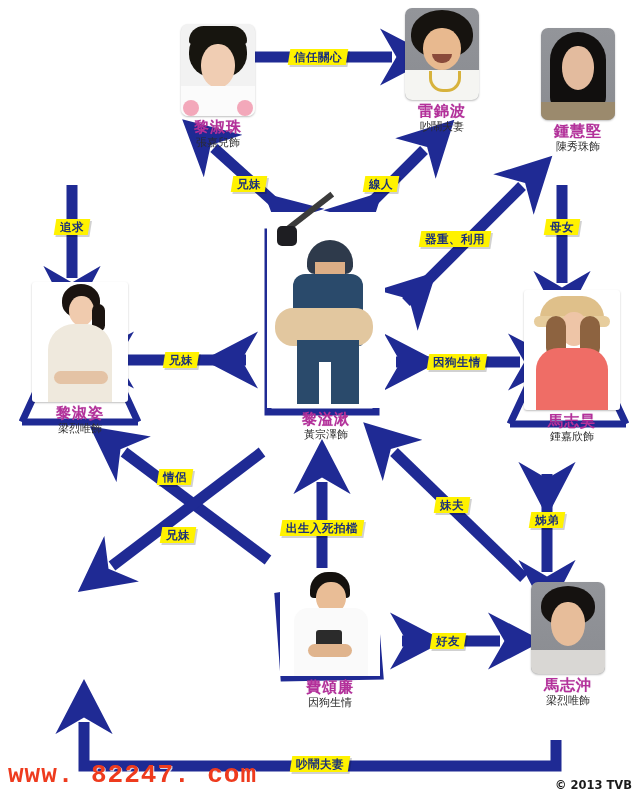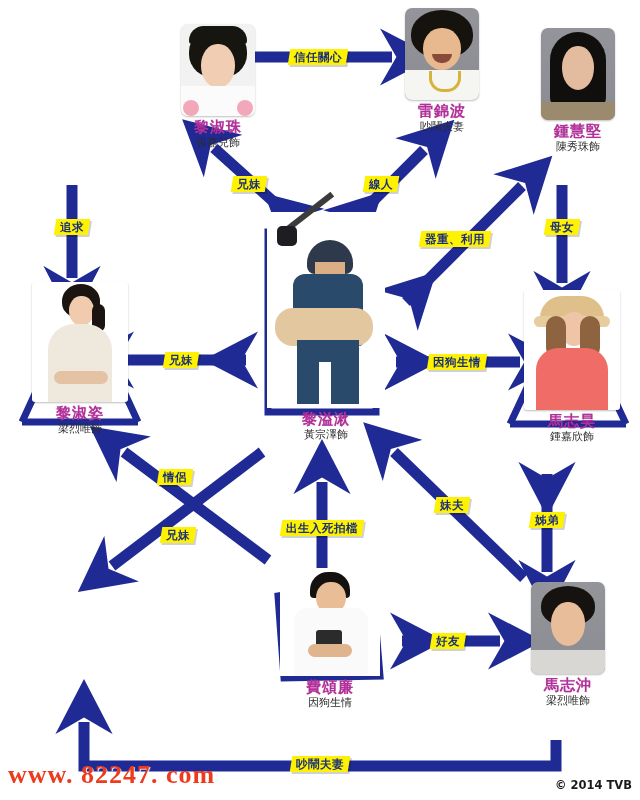--- a/index.html
+++ b/index.html
@@ -31,21 +31,21 @@
     padding:1px 5px;white-space:nowrap;
     box-shadow:2px 2px 0 rgba(0,0,0,.18);
     transform:translate(-50%,-50%);
     letter-spacing:.5px;
   }
   .lab.sk{transform:translate(-50%,-50%) skewX(-9deg);}
   .lab.sk > span{display:inline-block;transform:skewX(9deg);}
 
   .wm{
     position:absolute;left:8px;top:760px;
-    font-family:Liberation Serif, serif;
+    font-family:Liberation Mono, monospace;
     font-size:26px;font-weight:bold;color:#ee3b1e;letter-spacing:1px;
     text-shadow:1px 1px 0 rgba(255,255,255,.8);
   }
   .cr{
     position:absolute;right:8px;top:778px;
     font-size:11.5px;font-weight:bold;color:#1b1b1b;
     font-family:"DejaVu Sans","Liberation Sans",sans-serif;
   }
 
   
@@ -224,14 +224,14 @@
   <div class="lab sk" style="left:457px;top:362px;"><span>因狗生情</span></div>
   <div class="lab sk" style="left:175px;top:477px;"><span>情侶</span></div>
   <div class="lab sk" style="left:178px;top:535px;"><span>兄妹</span></div>
   <div class="lab sk" style="left:322px;top:528px;"><span>出生入死拍檔</span></div>
   <div class="lab sk" style="left:452px;top:505px;"><span>妹夫</span></div>
   <div class="lab sk" style="left:547px;top:520px;"><span>姊弟</span></div>
   <div class="lab sk" style="left:448px;top:641px;"><span>好友</span></div>
   <div class="lab sk" style="left:320px;top:764px;"><span>吵鬧夫妻</span></div>
 
   <div class="wm">www. 82247. com</div>
-  <div class="cr">© 2014 TVB</div>
+  <div class="cr">© 2013 TVB</div>
 </div>
 
 </body></html>

